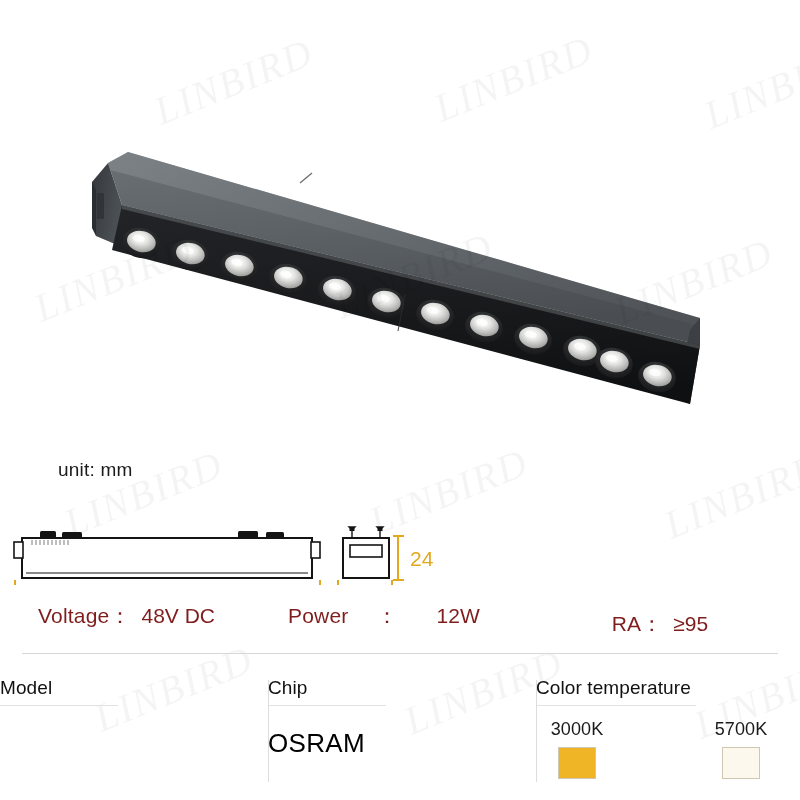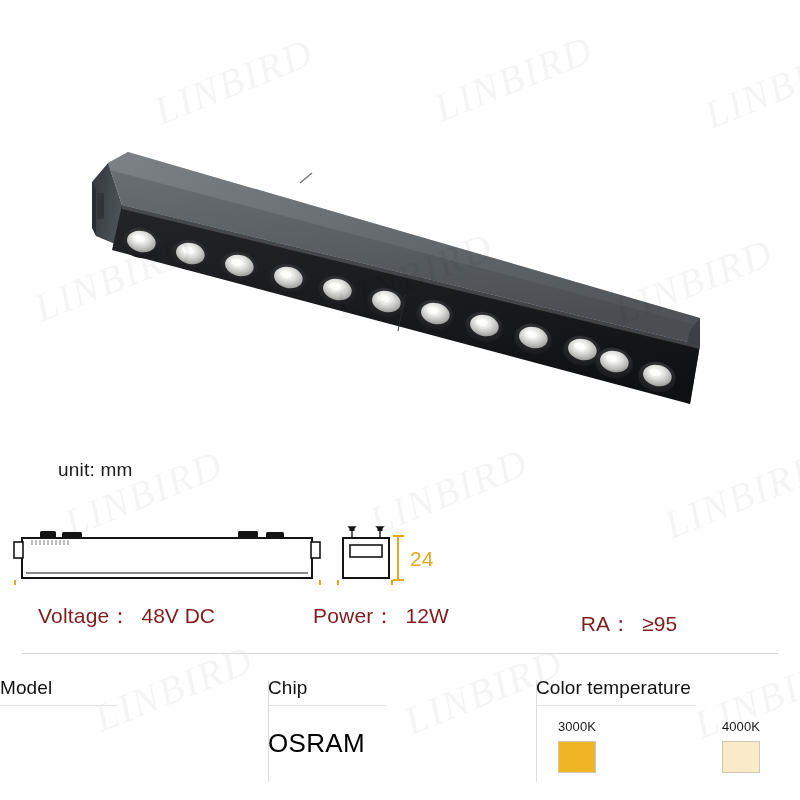--- a/index.html
+++ b/index.html
@@ -77,21 +77,21 @@
     color: #7f1d1d;
     font-weight: 500;
     white-space: nowrap;
     display: flex;
     align-items: baseline;
   }
   .spec-cell .k { letter-spacing: .2px; }
   .spec-cell .colon { margin: 0 1px 0 0; }
   .spec-cell .v { margin-left: 10px; font-weight: 500; }
   #spec-voltage { margin-left: 38px; }
-  #spec-power { margin-left: 98px; }
+  #spec-power { margin-left: 73px; gap: 28px; }
   #spec-ra { margin-left: 132px; margin-top: 15px; }
 
   
   #section-divider {
     position: absolute;
     left: 22px; top: 653px;
     width: 756px; height: 1px;
     background: #d8d8d8;
     z-index: 6;
   }
@@ -151,21 +151,21 @@
     padding: 0 6px;
     box-sizing: border-box;
   }
   .cct-opt {
     display: flex;
     flex-direction: column;
     align-items: center;
     width: 70px;
   }
   .cct-label {
-    font-size: 13px;
+    font-size: 18px;
     color: #1a1a1a;
     letter-spacing: .1px;
   }
   .cct-swatch {
     margin-top: 7px;
     width: 36px;
     height: 30px;
     border: 1px solid #cfc6b4;
   }
 </style>
@@ -417,21 +417,21 @@
   <div class="card" id="card-cct">
     <div class="card-title">Color temperature</div>
     <div class="card-rule"></div>
     <div id="cct-options">
 
       <div class="cct-opt">
         <div class="cct-label">3000K</div>
         <div class="cct-swatch" style="background: rgb(239, 181, 39);"></div>
       </div>
 
+
       <div class="cct-opt">
-        <div class="cct-label">4000K</div>
-        <div class="cct-swatch" style="background: rgb(250, 235, 200);"></div>
+        <div class="cct-label">5700K</div>
+        <div class="cct-swatch" style="background: rgb(253, 248, 238);"></div>
       </div>
 
-
     </div>
   </div>
 </div>
 
 </body></html>

